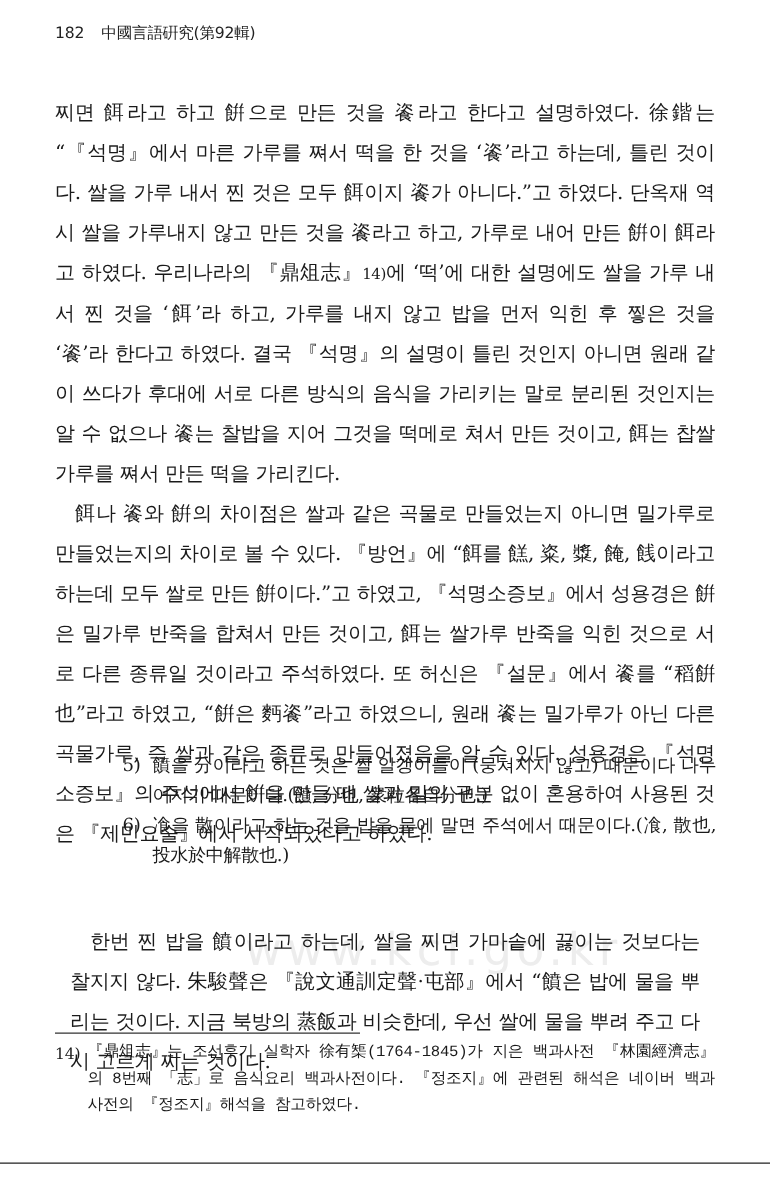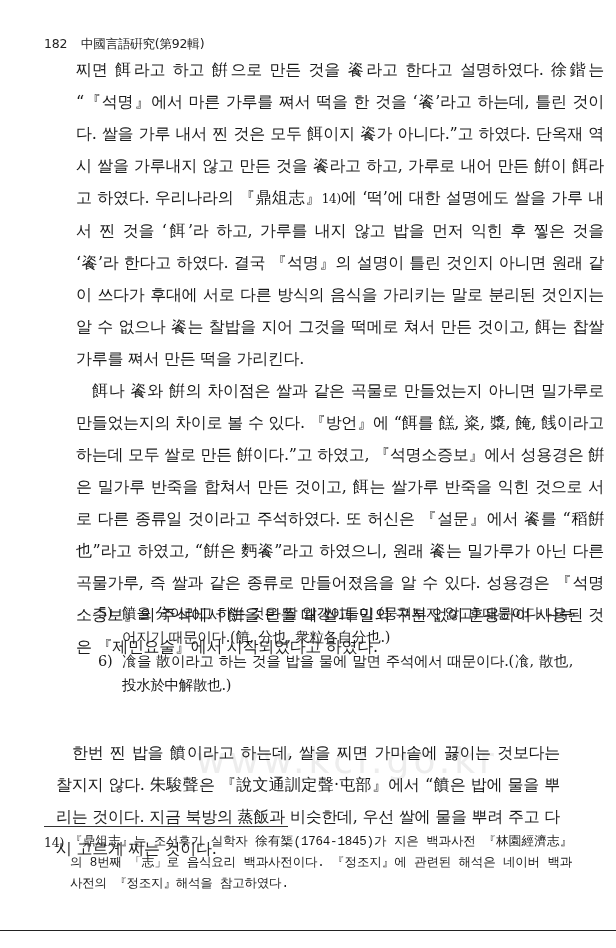--- a/index.html
+++ b/index.html
@@ -4,29 +4,28 @@
 <style>
   html, body { margin: 0; padding: 0; background: #ffffff; }
   body {
     width: 616px; height: 948px; position: relative; overflow: hidden;
     font-family: "DejaVu Serif", "Liberation Serif", serif;
     color: #1a1a1a;
   }
   .running-head {
     position: absolute; left: 44px; top: 18px;
     font-family: "DejaVu Sans", "Liberation Sans", sans-serif;
-    font-size: 12.5px; color: #222; letter-spacing: -0.2px; margin-top: 18px;
+    font-size: 12.5px; color: #222; letter-spacing: -0.2px;
   }
   .running-head .page-num { margin-right: 10px; }
   .body-text {
-    position: absolute; left: 44px; top: 54px; width: 528px;
+    position: absolute; left: 44px; top: 74px; width: 528px;
     font-size: 16px; line-height: 32px;
     text-align: justify; text-align-last: left;
     letter-spacing: -0.3px;
-    margin-left: 32px;
   }
   .body-text p { margin: 0; }
   .body-text p.indent { text-indent: 16px; }
   .fn-ref { font-size: 12px; }
   .quote-block {
     position: absolute; left: 98px; top: 601px; width: 475px;
     font-size: 14.5px; line-height: 24px; letter-spacing: -0.3px;
   }
   .quote-item { display: flex; }
   .quote-item .num { width: 24px; flex: none; }

